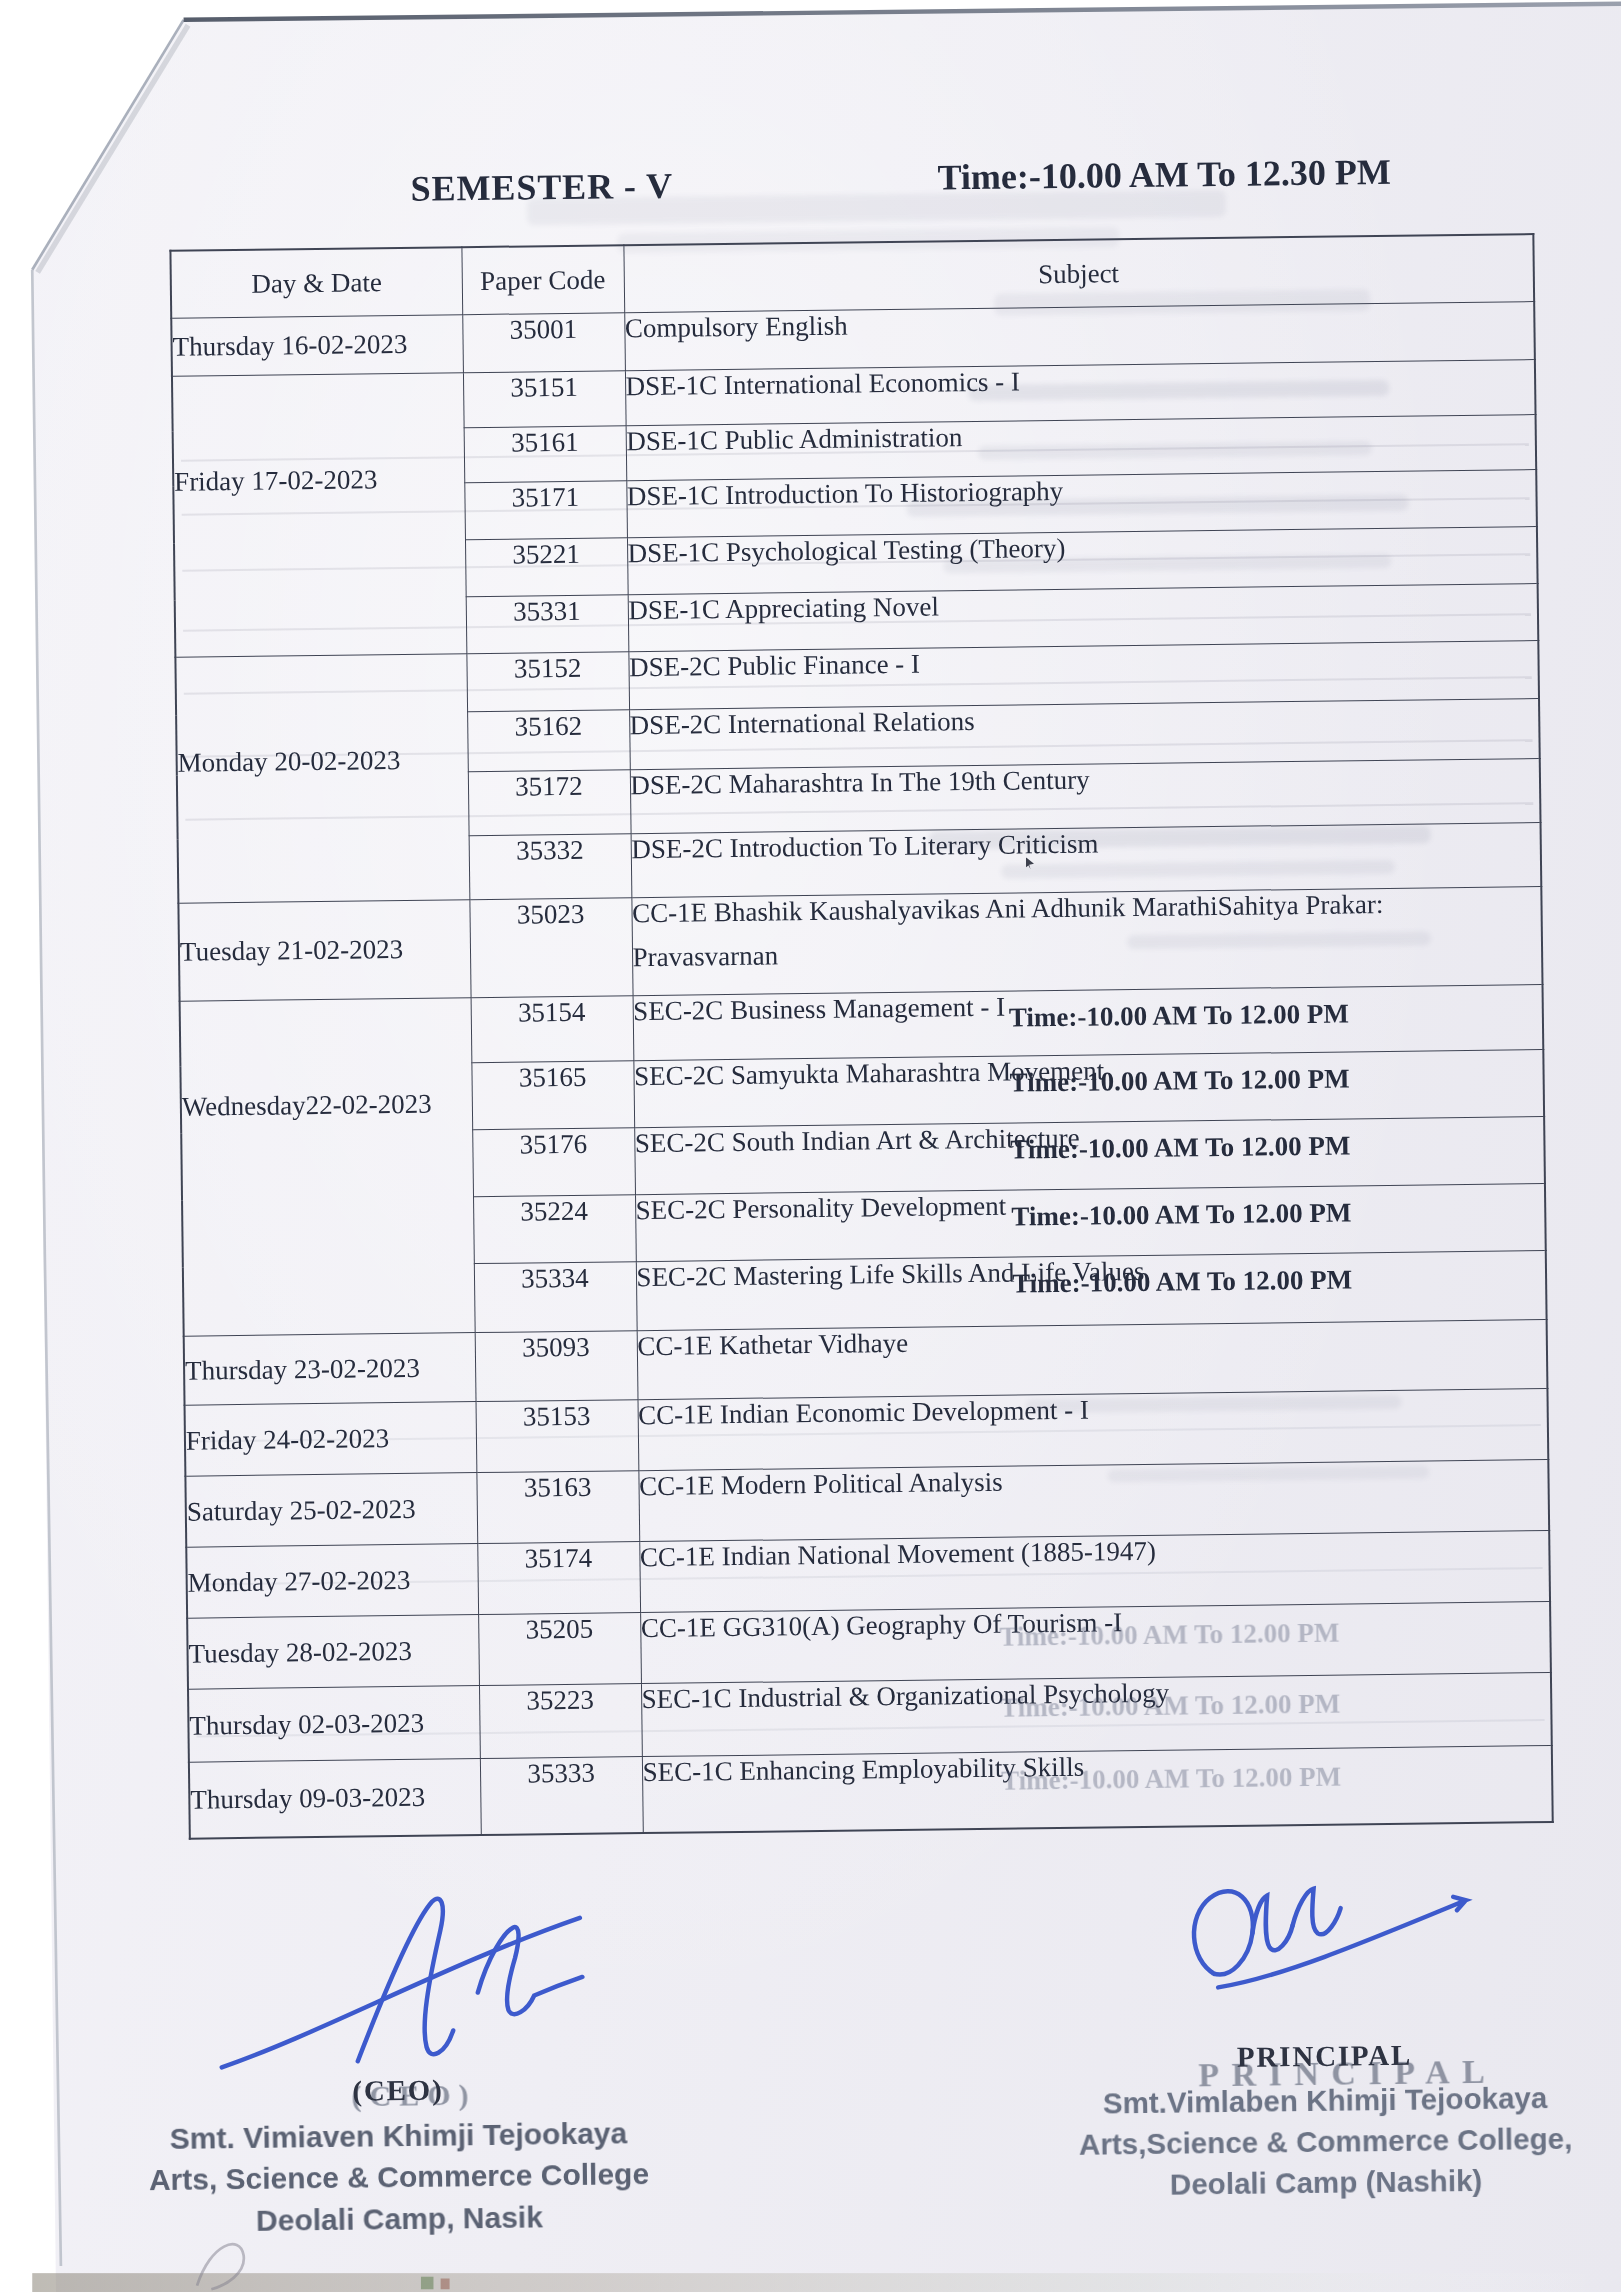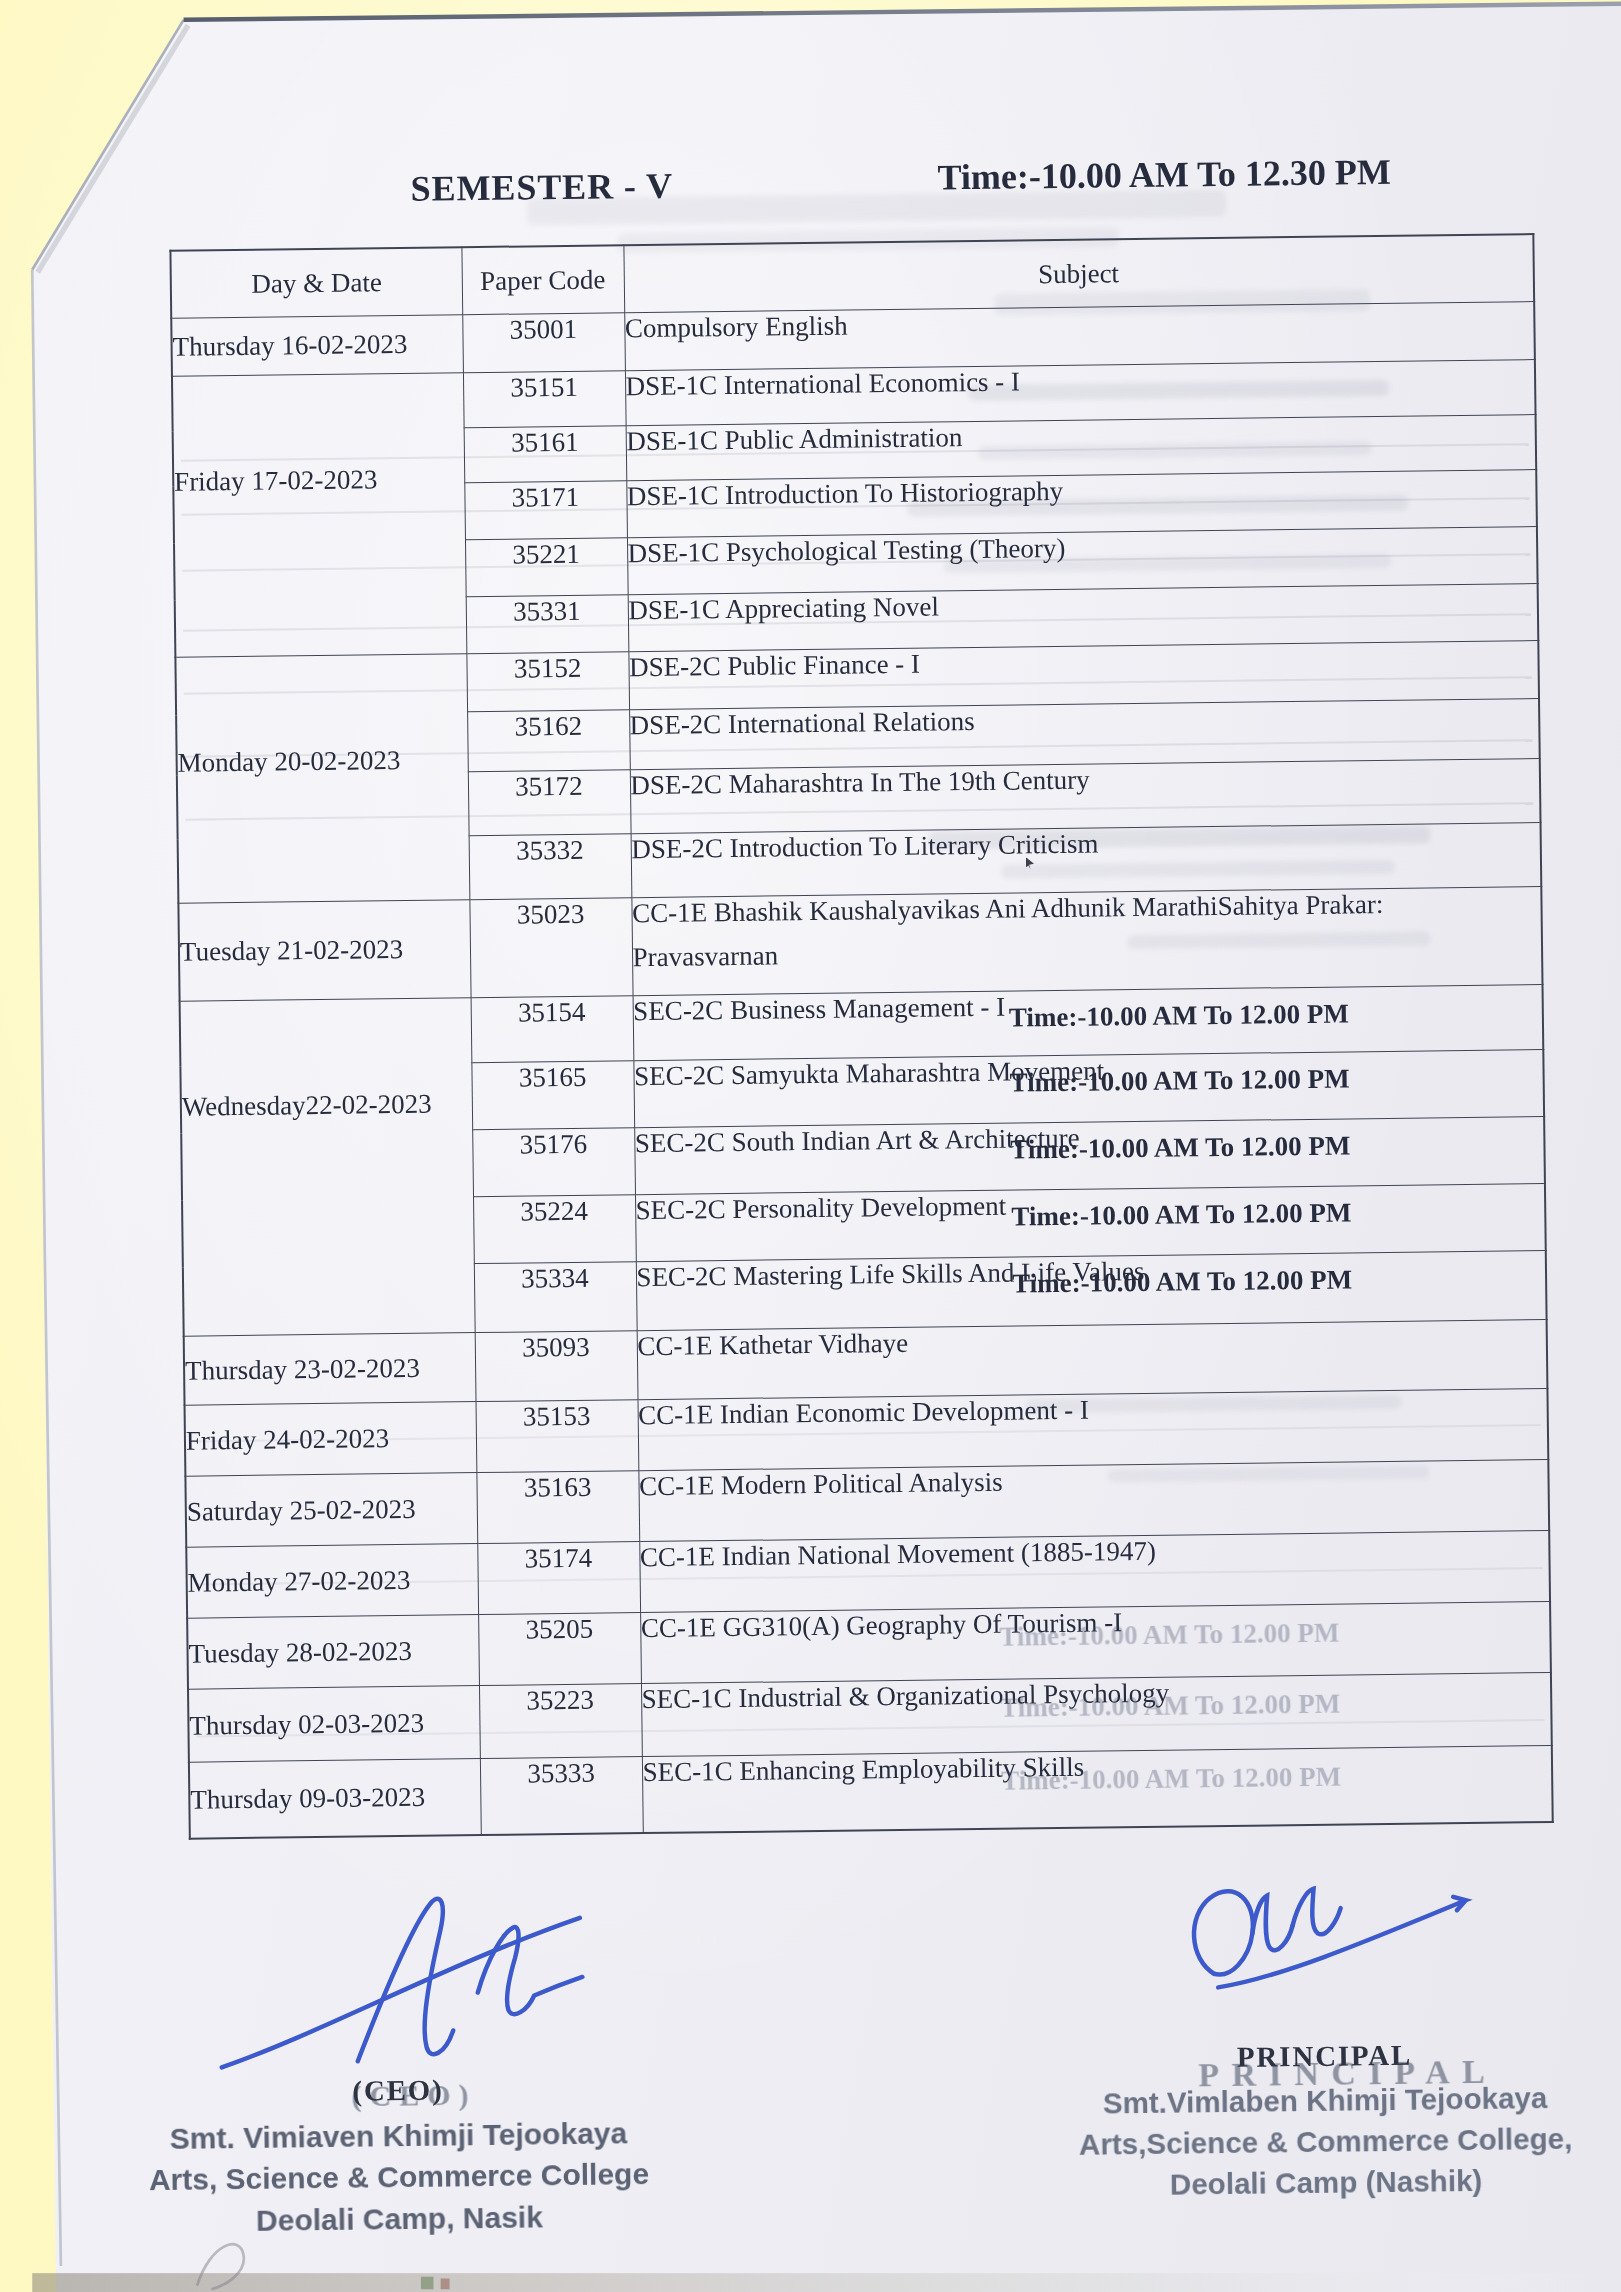--- a/index.html
+++ b/index.html
@@ -1,16 +1,16 @@
 <!DOCTYPE html>
 <html style="font-size:14.3px"><head>
 <meta charset="utf-8">
 <style>
   html,body{margin:0;padding:0;background:#e9e9e6;}
-  .scan{position:relative;width:1621px;height:2293px;background:#fef9c3;overflow:hidden;
+  .scan{position:relative;width:1621px;height:2293px;background:#ffffff;overflow:hidden;
         font-family:"Liberation Serif","DejaVu Serif",serif;color:#262c3d;}
   
   .sheet{position:absolute;inset:0;
          clip-path:polygon(184px 19.7px,1621px 3.6px,1621px 2293px,56px 2293px,32px 270px);
          background:linear-gradient(100deg,#f3f2f7 0%,#efeef4 45%,#e9e8ef 100%);}
   .sheet-shade{position:absolute;inset:0;pointer-events:none;
          background:radial-gradient(ellipse at 40% 30%,rgba(255,255,255,.5),rgba(255,255,255,0) 60%);}
   
   .content{position:absolute;inset:0;transform:rotate(-0.7deg);transform-origin:811px 1030px;}
   .doc-title{position:absolute;top:163px;left:421px;font-size:36px;font-weight:bold;letter-spacing:0.9px;}

